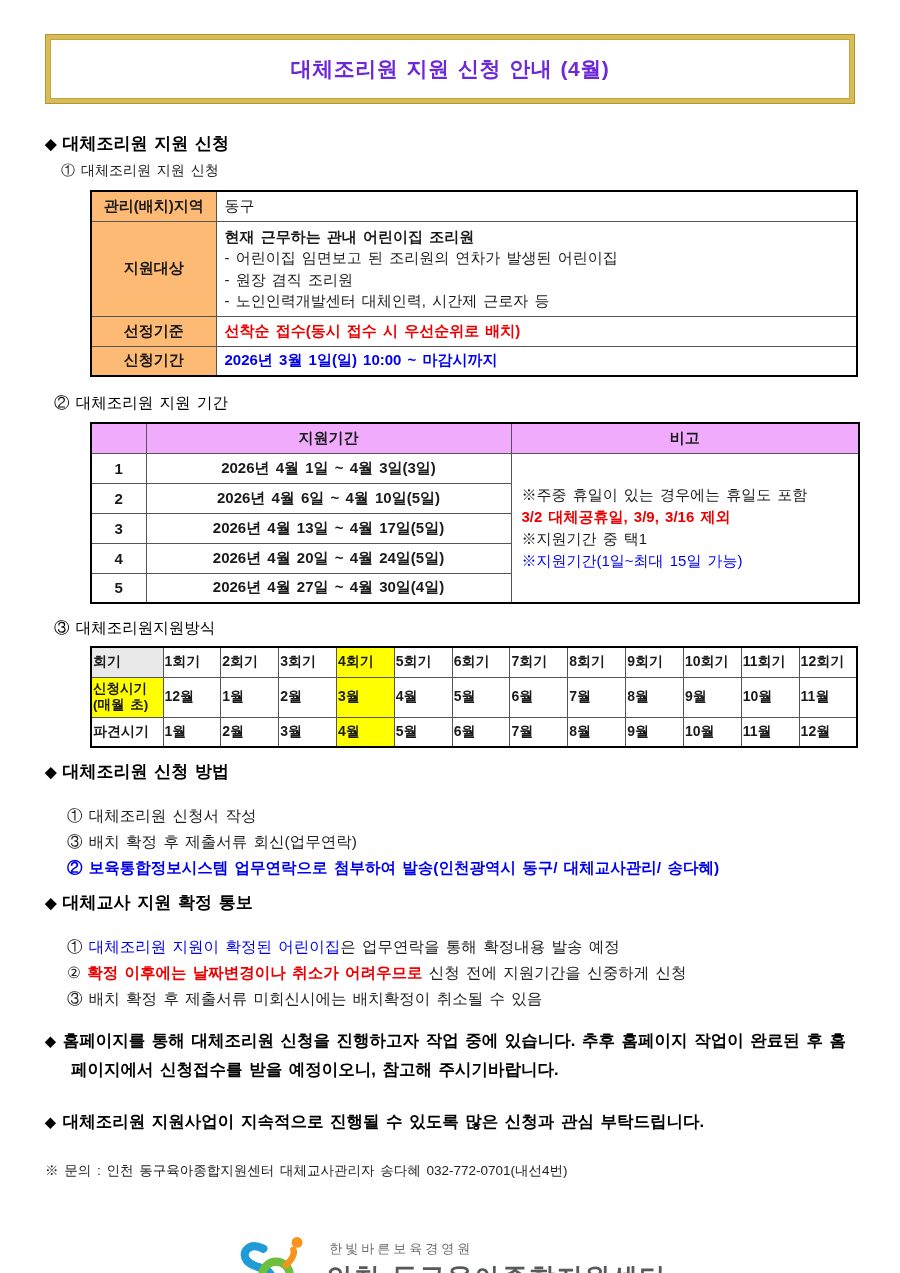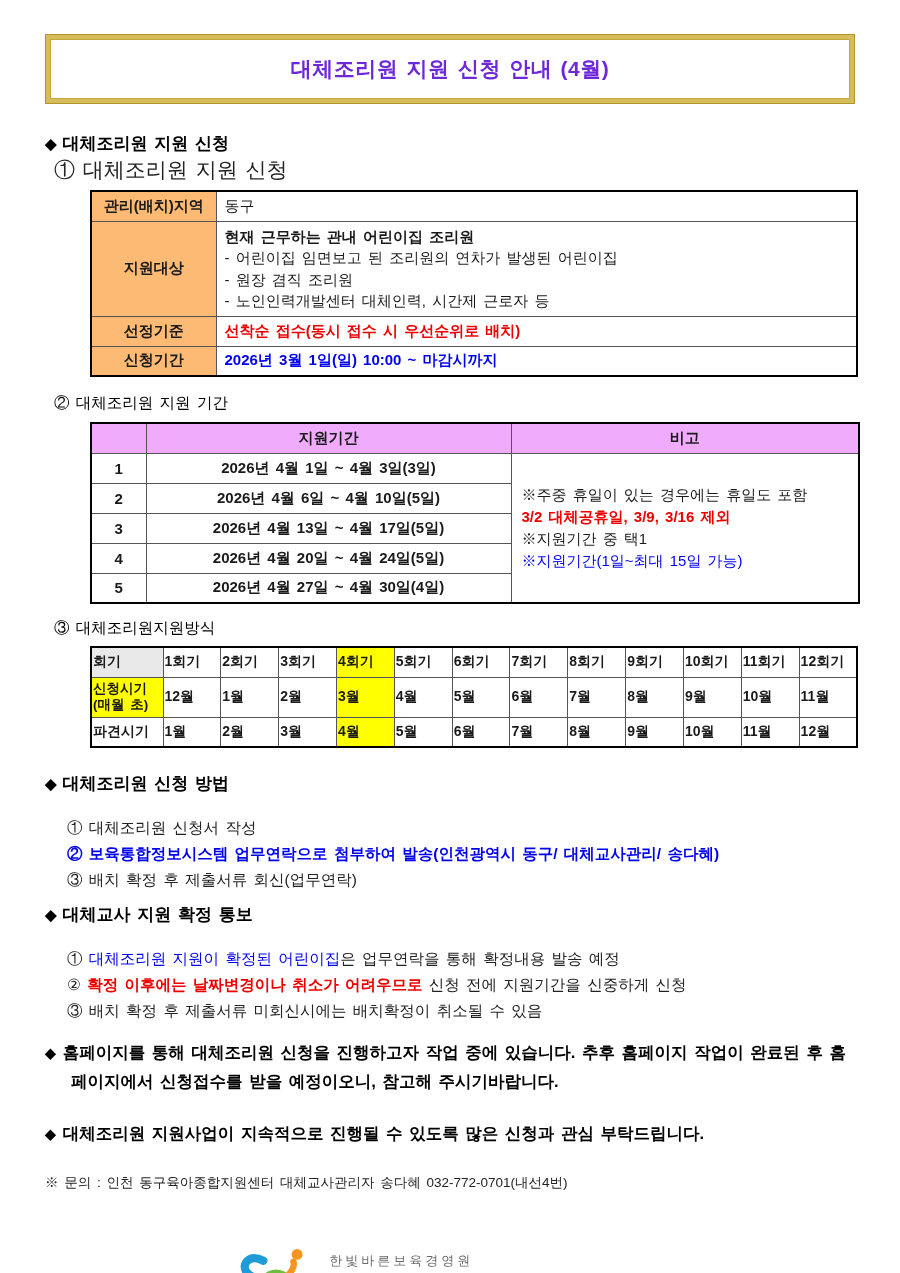--- a/index.html
+++ b/index.html
@@ -16,21 +16,21 @@
 
   
   .title-outer { border: 1px solid #b2942c; width: 810px; }
   .title-band  { border: 4px solid #d6bd5a; }
   .title-inner { border: 1px solid #c4a63b; padding: 15px 10px; text-align: center; }
   .title-text  { font-size: 21px; font-weight: bold; letter-spacing: 0.5px; color: #6d28d9; }
 
   
   .sec-head { margin-top: 28px; font-size: 17px; font-weight: bold; color: #000; line-height: 24px; }
   .sec-head .bullet { font-size: 15px; margin-right: 6px; }
-  .sub-head { margin-left: 9px; margin-top: 2px; font-size: 21px; line-height: 24px; color: #222; }
+  .sub-head { margin-left: 16px; margin-top: 2px; font-size: 14px; line-height: 24px; color: #222; }
 
   
   table { border-collapse: collapse; table-layout: fixed; width: 768px; margin-left: 45px; }
   table, th, td { border: 1px solid #555; }
   table { border: 2px solid #000; }
   th, td { font-size: 15px; }
   .gray { background: #e9e9e9; }
 
   
   .t1 { margin-top: 8px; }
@@ -220,27 +220,27 @@
       <td>7월</td>
       <td>8월</td>
       <td>9월</td>
       <td>10월</td>
       <td>11월</td>
       <td>12월</td>
     </tr>
   </tbody>
     </table>
 
-  <div class="sec-head" style="margin-top:24px;">
+  <div class="sec-head" style="margin-top:12px;">
     <span class="bullet">◆</span><span>대체조리원 신청 방법</span>
   </div>
   <div class="items">
     <div class="it">① 대체조리원 신청서 작성</div>
+    <div class="it">③ 배치 확정 후 제출서류 회신(업무연락)</div>
     <div class="it blue-bold">② 보육통합정보시스템 업무연락으로 첨부하여 발송(인천광역시 동구/ 대체교사관리/ 송다혜)</div>
-    <div class="it">③ 배치 확정 후 제출서류 회신(업무연락)</div>
   </div>
 
   <div class="sec-head" style="margin-top:10px;">
     <span class="bullet">◆</span><span>대체교사 지원 확정 통보</span>
   </div>
   <div class="items">
     <div class="it"><span>①</span> <span class="part-blue">대체조리원 지원이 확정된 어린이집</span><span>은 업무연락을 통해 확정내용 발송 예정</span></div>
     <div class="it"><span>②</span> <span class="part-red">확정 이후에는 날짜변경이나 취소가 어려우므로</span><span> 신청 전에 지원기간을 신중하게 신청</span></div>
     <div class="it">③ 배치 확정 후 제출서류 미회신시에는 배치확정이 취소될 수 있음</div>
   </div>

